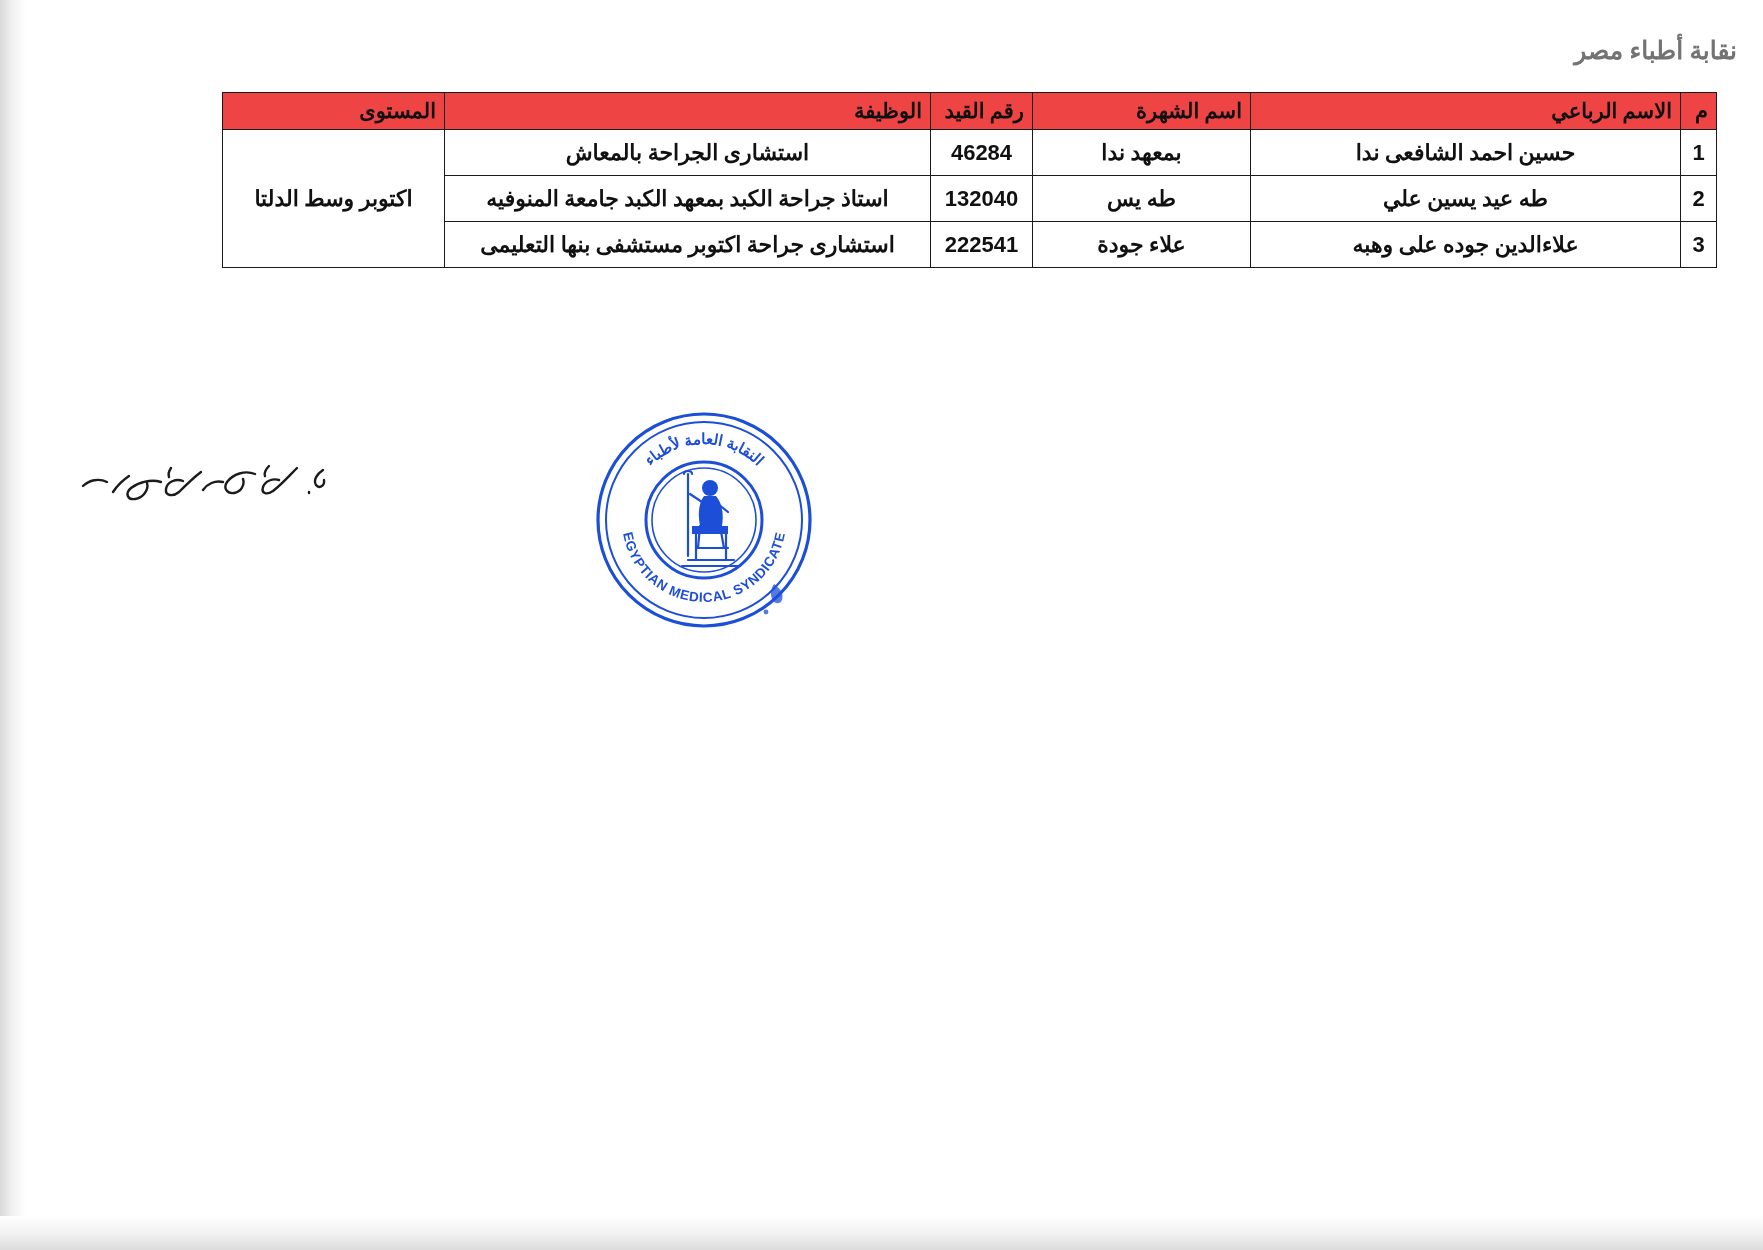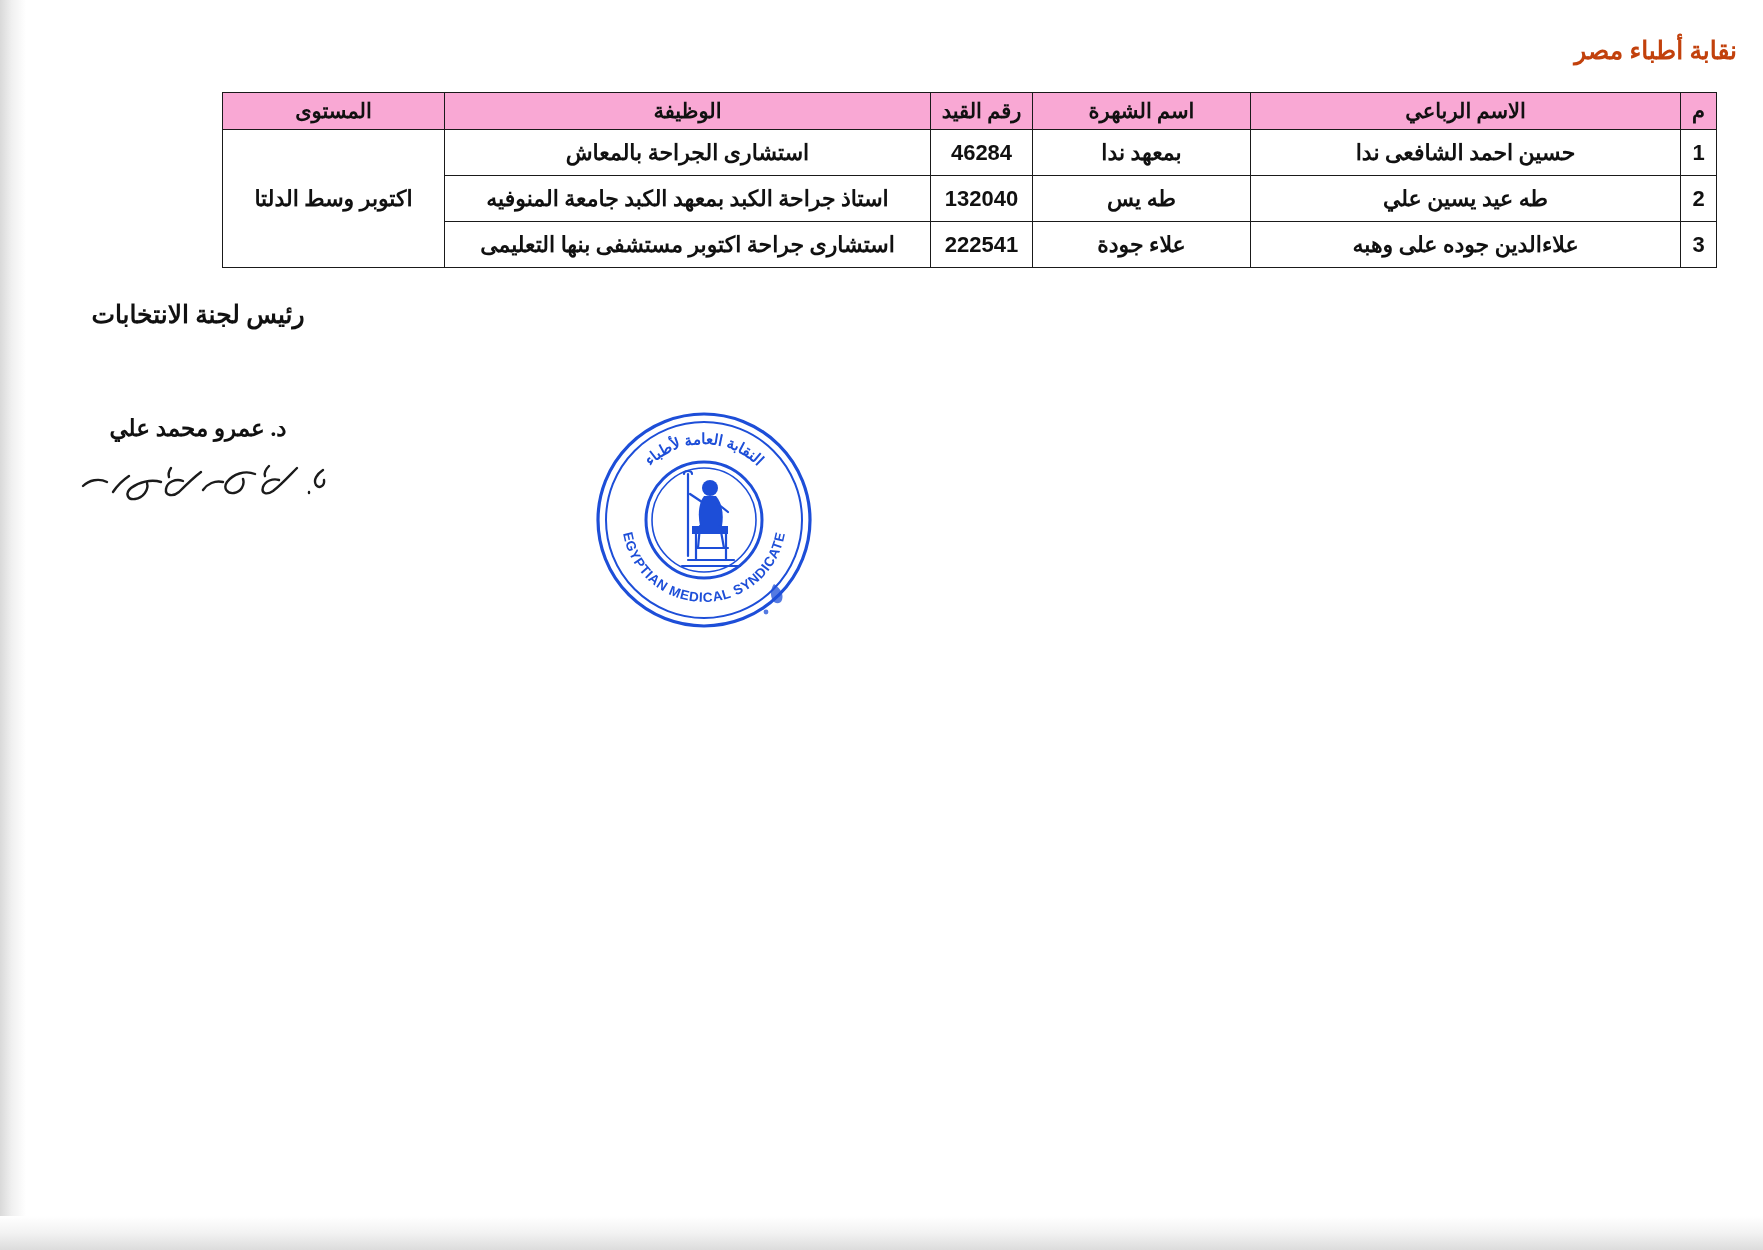--- a/index.html
+++ b/index.html
@@ -33,21 +33,21 @@
     background: linear-gradient(to bottom, #ffffff 0%, #f2f2f2 50%, #dcdcdc 100%);
     pointer-events: none;
   }
 
   .syndicate-name {
     position: absolute;
     right: 26px;
     top: 36px;
     font-size: 25px;
     font-weight: 700;
-    color: #c2410c;
+    color: #737373;
     letter-spacing: 0px;
     white-space: nowrap;
   }
 
   .doc-title {
     position: absolute;
     left: 0;
     right: 0;
     top: 36px;
     text-align: center;
@@ -71,25 +71,25 @@
     background: #fff;
   }
   table.candidates th,
   table.candidates td {
     border: 1.5px solid #1a1a1a;
     padding: 0 8px;
     color: #111;
     vertical-align: middle;
   }
   table.candidates thead th {
-    background: #f9a8d4;
+    background: #ef4444;
     height: 36px;
     font-size: 21px;
     font-weight: 700;
-    text-align: center;
+    text-align: right;
   }
   table.candidates tbody td {
     height: 45px;
     font-size: 22px;
     font-weight: 700;
     text-align: center;
   }
   
   .col-idx     { width: 36px;  }
   .col-name    { width: 430px; }
@@ -203,24 +203,20 @@
       <tr>
         <td class="cell-idx">3</td>
         <td class="cell-name">علاءالدين جوده على وهبه</td>
         <td class="cell-fame">علاء جودة</td>
         <td class="cell-reg">222541</td>
         <td class="cell-job">استشارى جراحة اكتوبر مستشفى بنها التعليمى</td>
       </tr>
     </tbody>
   </table>
 
-  <div class="signature-block">
-    <div class="sig-role">رئيس لجنة الانتخابات</div>
-    <div class="sig-name">د. عمرو محمد علي</div>
-  </div>
 
   <svg class="handwriting" viewBox="0 0 270 60">
     <g fill="none" stroke="#1b1b1b" stroke-width="2.4" stroke-linecap="round" stroke-linejoin="round">
       <path d="M250 18 C244 22 240 28 243 33 C246 37 252 34 251 28"></path>
       <path d="M236 40 L236 41"></path>
       <path d="M224 16 C216 24 208 33 200 39 C194 43 188 42 190 35 C192 29 200 26 206 28"></path>
       <path d="M196 14 C193 17 191 21 192 24"></path>
       <path d="M182 22 C172 18 160 22 154 30 C150 36 154 42 161 41 C168 40 172 33 170 27"></path>
       <path d="M150 30 C142 28 134 32 130 38"></path>
       <path d="M128 20 C120 26 112 34 106 40 C100 45 92 44 93 37 C94 30 103 26 110 29"></path>

